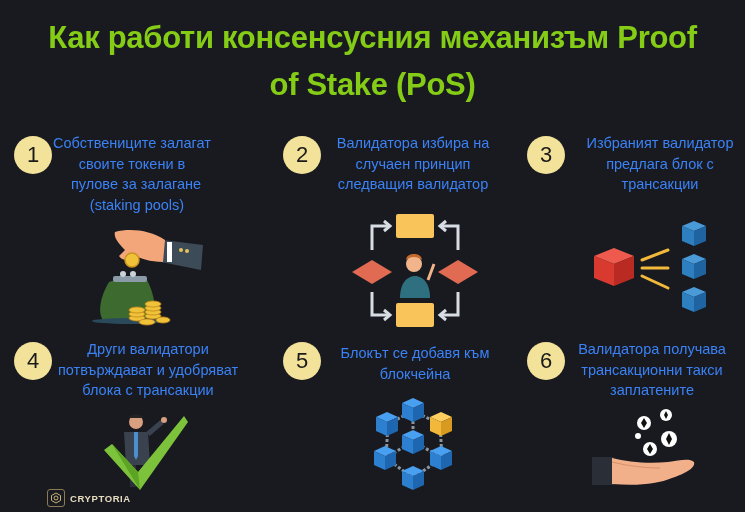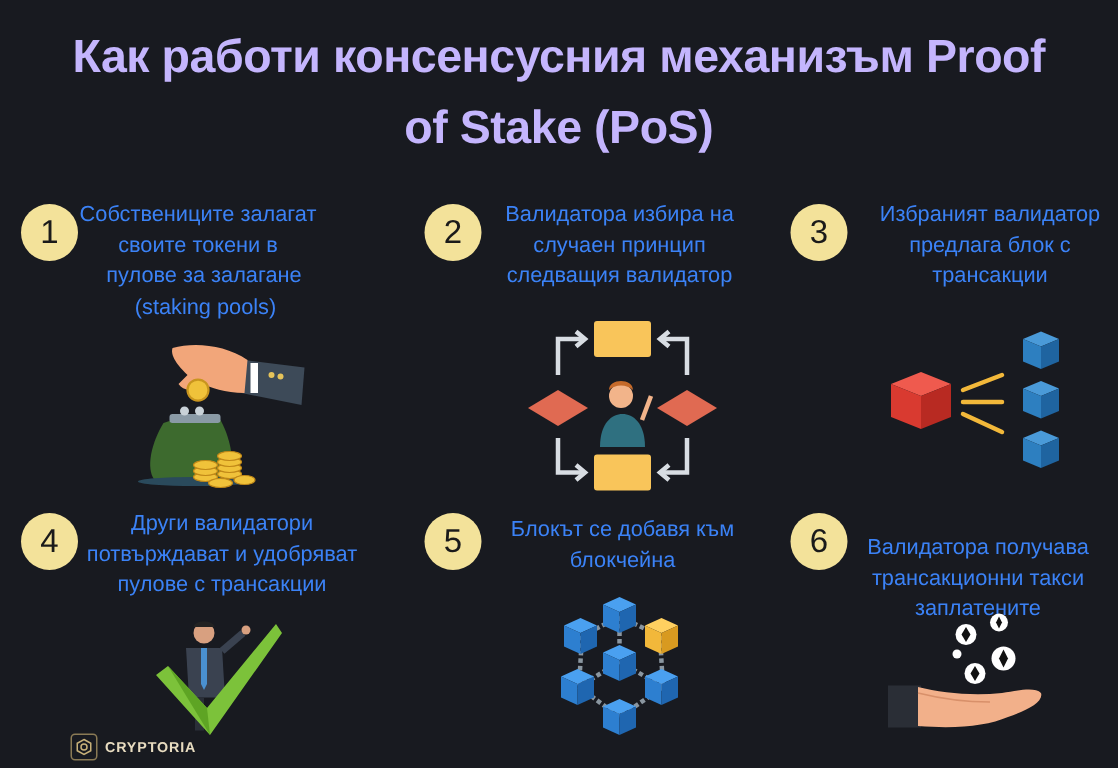--- a/index.html
+++ b/index.html
@@ -7,21 +7,21 @@
     body {
       background: #181a20;
       font-family: "Liberation Sans", "DejaVu Sans", sans-serif;
       position: relative;
       color: #ffffff;
     }
     .title {
       position: absolute;
       left: 0; top: 14px; width: 745px;
       text-align: center;
-      color: #c4b5fd;
+      color: #84cc16;
       font-family: "Liberation Sans", sans-serif;
       font-weight: bold;
       font-size: 31px;
       line-height: 47px;
       letter-spacing: -0.3px;
     }
     .step-num {
       position: absolute;
       width: 38px; height: 38px;
       border-radius: 50%;
@@ -159,21 +159,21 @@
     <polygon points="92,8 104,3 116,8 104,13" fill="#4a9ad8"></polygon>
     <polygon points="92,8 104,13 104,28 92,23" fill="#2d7fc0"></polygon>
     <polygon points="116,8 104,13 104,28 116,23" fill="#1f64a0"></polygon>
   </g>
 </svg>
 
 <div class="step-num" style="left:14px;top:342px;">4</div>
 <div class="step-text" style="left:48px;top:339px;width:200px;">
   <div>Други валидатори</div>
   <div>потвърждават и удобряват</div>
-  <div>пулове с трансакции</div>
+  <div>блока с трансакции</div>
 </div>
 <svg class="illus" style="left:98px;top:410px;" width="95" height="85" viewBox="0 0 95 85">
 
   <circle cx="38" cy="12" r="7" fill="#d8a080"></circle>
   <path d="M31,8 C31,3 45,3 45,8 Z" fill="#222"></path>
   <path d="M26,22 L50,22 L52,55 L28,55 Z" fill="#3a4250"></path>
   <path d="M36,22 L40,22 L40,46 L38,50 L36,46 Z" fill="#4a90d0"></path>
   <line x1="50" y1="24" x2="64" y2="12" stroke="#3a4250" stroke-width="5"></line>
   <circle cx="66" cy="10" r="3" fill="#d8a080"></circle>
   <rect x="32" y="55" width="6" height="22" fill="#2a2f38"></rect>
@@ -213,21 +213,21 @@
     <polygon points="0,5 11,10 11,24 0,19" fill="#f2b83a"></polygon>
     <polygon points="22,5 11,10 11,24 22,19" fill="#d89a20"></polygon>
   </g>
   <use href="#bcube" x="34" y="34"></use>
   <use href="#bcube" x="6" y="50"></use>
   <use href="#bcube" x="62" y="50"></use>
   <use href="#bcube" x="34" y="70"></use>
 </svg>
 
 <div class="step-num" style="left:527px;top:342px;">6</div>
-<div class="step-text" style="left:572px;top:339px;width:160px;margin-top:16px;">
+<div class="step-text" style="left:572px;top:339px;width:160px;">
   <div>Валидатора получава</div>
   <div>трансакционни такси</div>
   <div>заплатените</div>
 </div>
 <svg class="illus" style="left:588px;top:402px;" width="115" height="95" viewBox="0 0 115 95">
 
   <g fill="#ffffff">
     <circle cx="56" cy="21" r="7"></circle>
       <circle cx="78" cy="13" r="6"></circle>
       <circle cx="50" cy="34" r="3"></circle>

